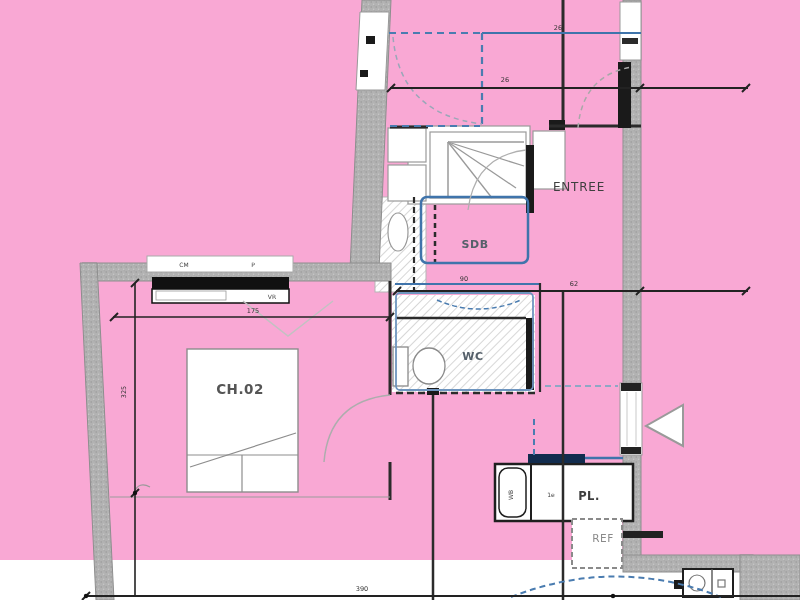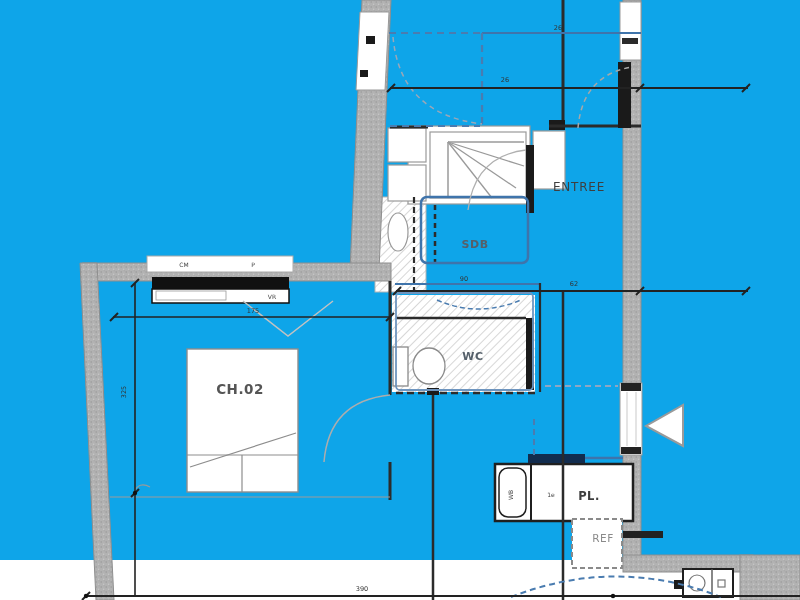--- a/index.html
+++ b/index.html
@@ -1,16 +1,16 @@
 <!DOCTYPE html>
 <html><head>
 <meta charset="utf-8">
 <style>
   html,body{margin:0;padding:0;background:#ffffff;width:800px;height:600px;overflow:hidden;}
-  #stage{position:relative;width:800px;height:560px;background:#0ea5e9;}
+  #stage{position:relative;width:800px;height:560px;background:#f9a8d4;}
   svg{position:absolute;top:0;left:0;}
   text{font-family:"DejaVu Sans","Liberation Sans",sans-serif;fill:#4a4a4a;}
   .t-room{font-size:12px;letter-spacing:0.8px;fill:#3f3f3f;}
   .t-room-sm{font-size:11px;letter-spacing:0.6px;fill:#55606a;font-weight:bold;}
   .t-bed{font-size:13.5px;font-weight:bold;fill:#555555;letter-spacing:0.5px;}
   .t-ref{font-size:10.5px;fill:#8a8a8a;letter-spacing:0.5px;}
   .t-pl{font-size:11.5px;font-weight:bold;fill:#3f3f3f;letter-spacing:0.5px;}
   .t-dim{font-size:6.5px;fill:#333333;}
   .t-tag{font-size:6px;fill:#444444;}
 </style>

